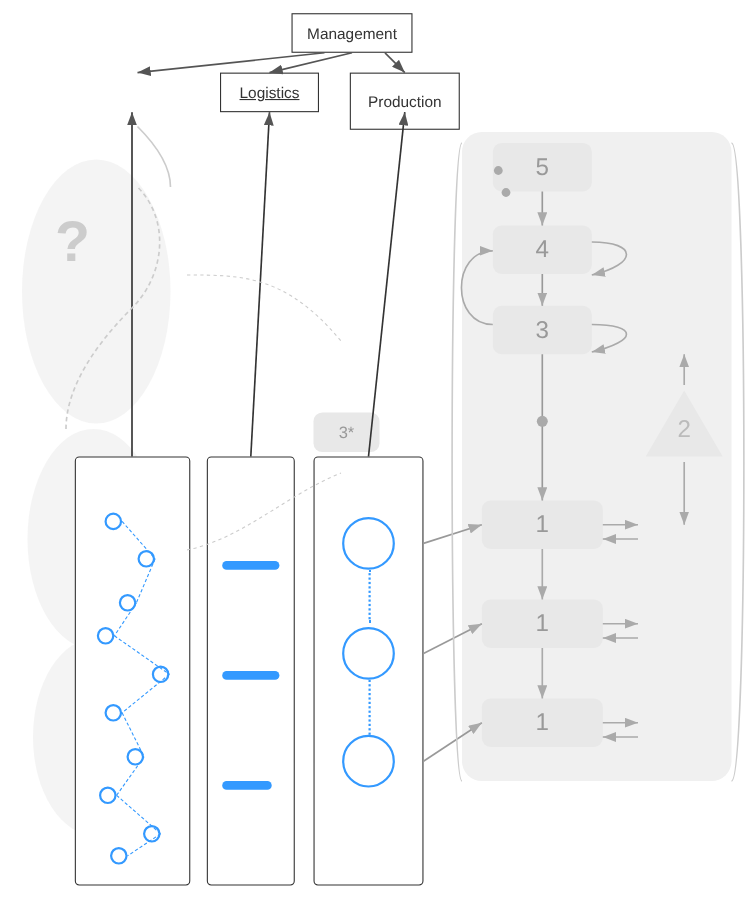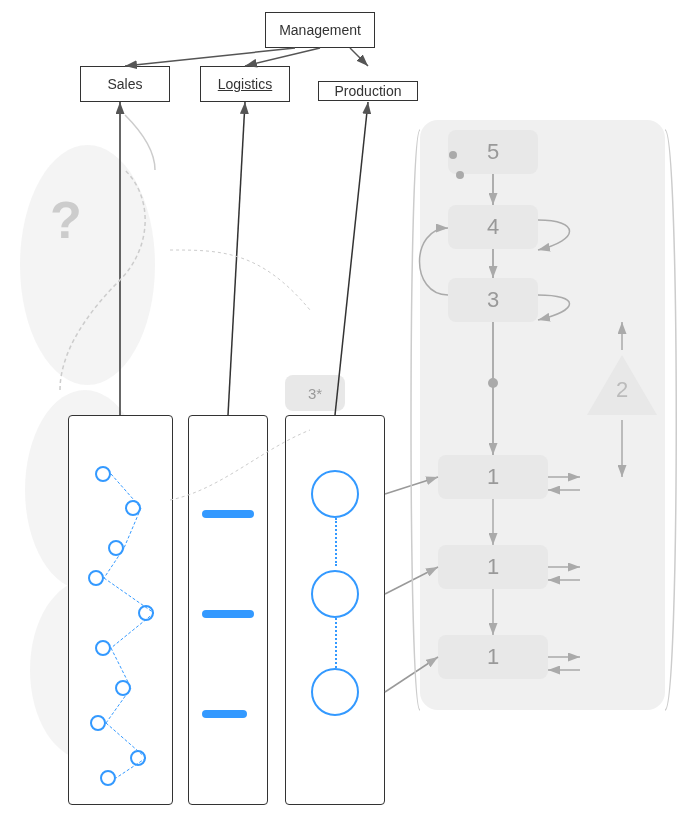--- a/index.html
+++ b/index.html
@@ -56,22 +56,22 @@
     .logistics-box {
       width: 90px;
       height: 36px;
       top: 66px;
       left: 200px;
       text-decoration: underline;
     }
     
     .production-box {
       width: 100px;
-      height: 20px;
-      top: 81px;
+      height: 52px;
+      top: 66px;
       left: 318px;
     }
     
     .gray-box {
       background: #e8e8e8;
       border: none;
       border-radius: 8px;
       color: #999;
       font-size: 22px;
       font-weight: 300;
@@ -262,23 +262,20 @@
   <div class="small-blue-circle" style="top:570px; left:88px;"></div>
   <div class="small-blue-circle" style="top:605px; left:138px;"></div>
   <div class="small-blue-circle" style="top:640px; left:95px;"></div>
   <div class="small-blue-circle" style="top:680px; left:115px;"></div>
   <div class="small-blue-circle" style="top:715px; left:90px;"></div>
   <div class="small-blue-circle" style="top:750px; left:130px;"></div>
   <div class="small-blue-circle" style="top:770px; left:100px;"></div>
 
   <div class="box box-rounded management-box">
     <span>Management</span>
-  </div>
-  <div class="box box-rounded sales-box">
-    <span>Sales</span>
   </div>
   <div class="box box-rounded logistics-box">
     <span>Logistics</span>
   </div>
   <div class="box box-rounded production-box">
     <span>Production</span>
   </div>
 
   <div class="box gray-box box-5">
     <span>5</span>

